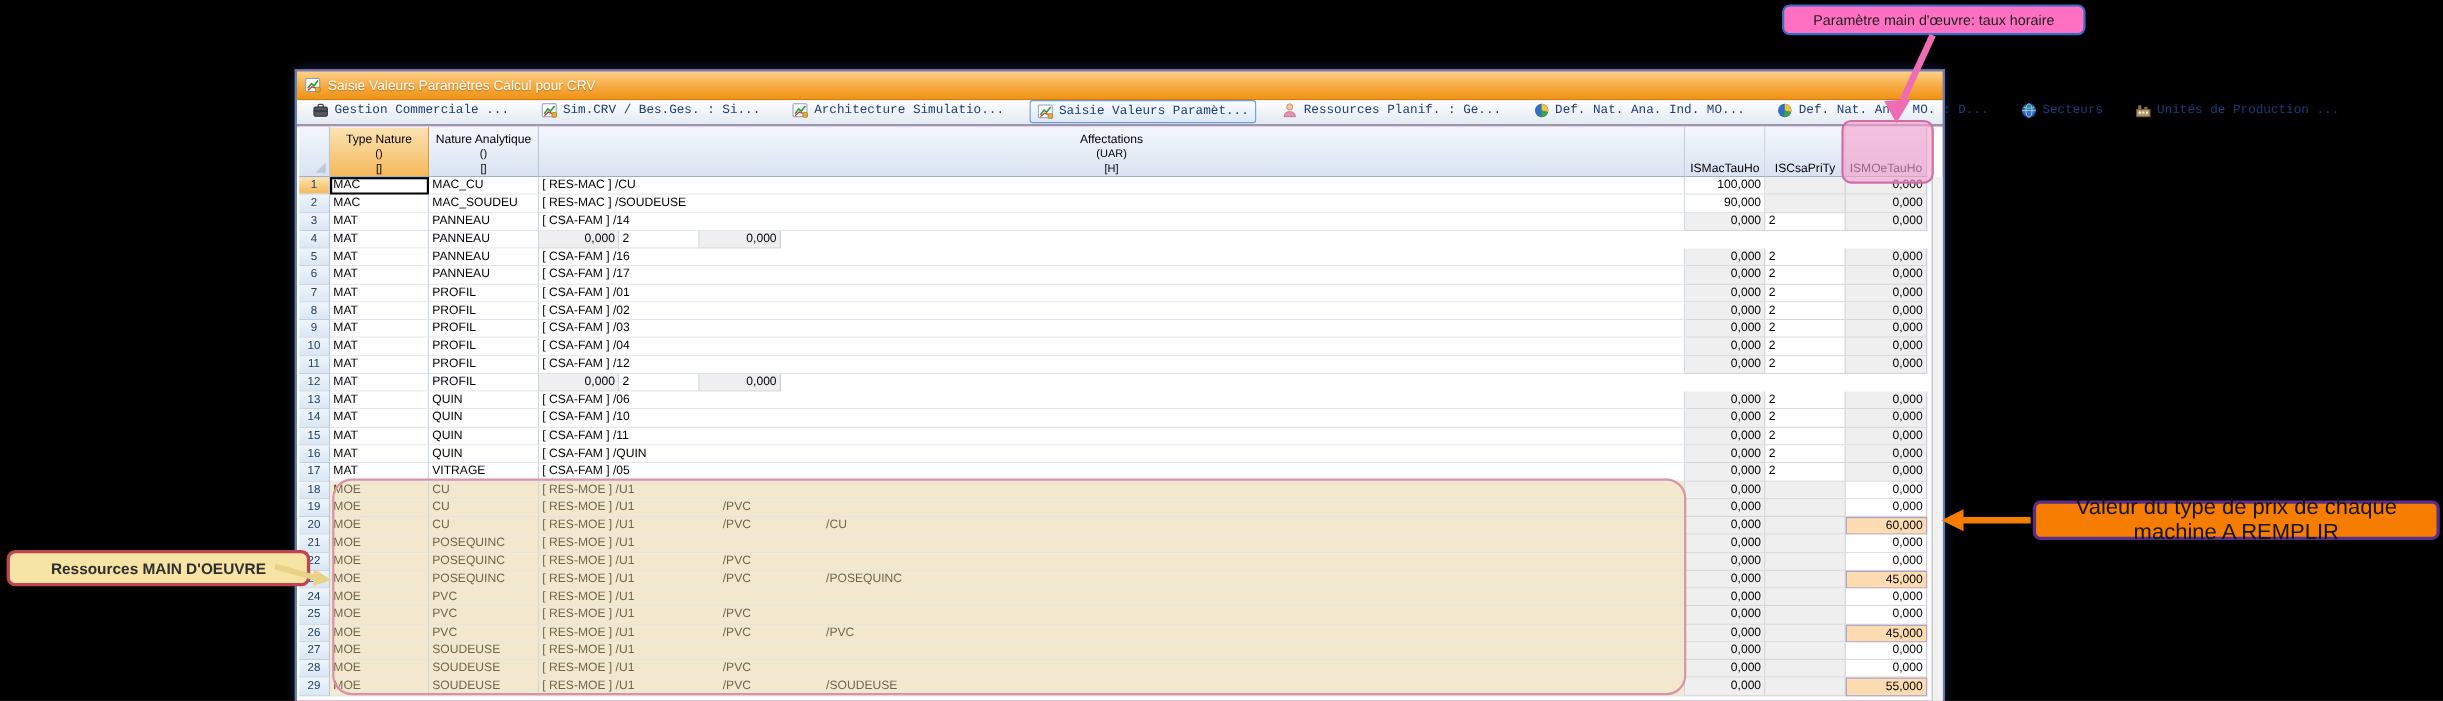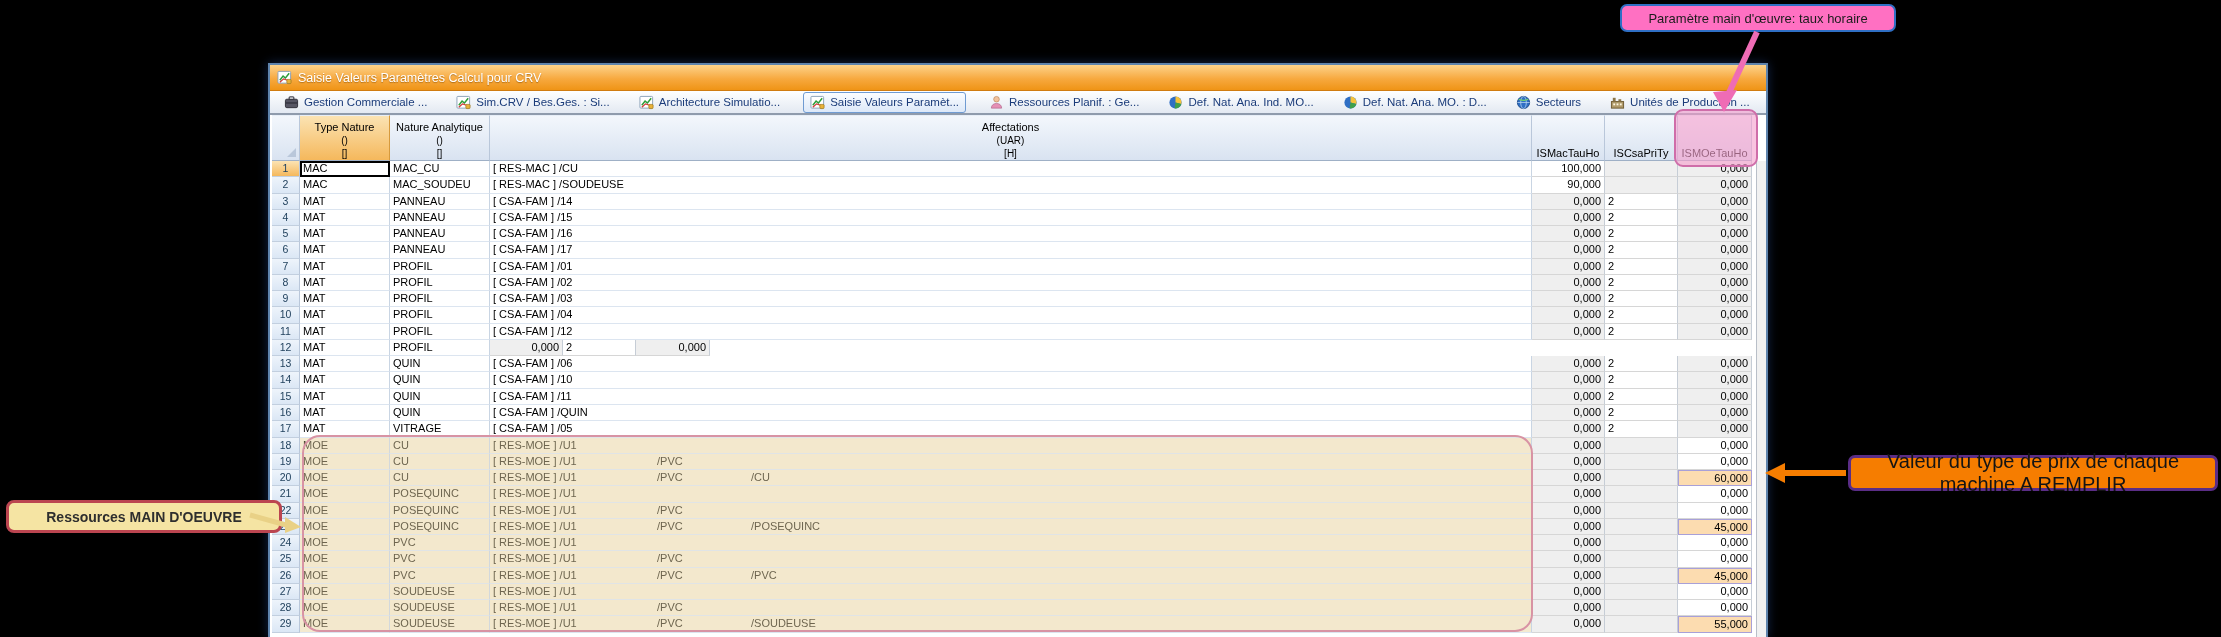--- a/index.html
+++ b/index.html
@@ -12,22 +12,22 @@
                 box-shadow:0 0 10px rgba(20,40,80,.9); }
   .titlebar { height:26px; background:linear-gradient(#fdd28a,#f7a93f 55%,#ef9416);
               border-bottom:1px solid #d07c10; display:flex; align-items:center;
               padding-left:7px; gap:6px; }
   .titlebar .ttl { color:#fff; font-size:12.5px; text-shadow:0 1px 1px rgba(120,70,0,.55); }
   .icon { display:inline-flex; width:15px; height:15px; flex:none; }
   .icon svg { width:100%; height:100%; }
 
   
   .tabbar { height:24px; background:linear-gradient(#feffff,#e3e9f2);
-            border-bottom:2px solid #8f9bac; display:flex; align-items:center;
-            padding-left:8px; gap:17px; }
+            border-bottom:2px solid #8f9bac; display:flex; align-items:flex-start;
+            padding-left:8px; gap:17px;font-family:Liberation Mono, monospace; }
   .tab { display:flex; align-items:center; gap:5px; color:#1b3c7a; font-size:11.5px;
          padding:2px 6px; cursor:default; white-space:nowrap; }
   .tab.active { background:linear-gradient(#fbfdff,#dce8f8); border:1px solid #6f9bd2;
                 border-radius:3px; }
 
   
   .gridwrap { position:absolute; left:0; right:0; top:50px; bottom:0; background:#fff;
               padding-left:2px; }
   .grid-header { display:flex; height:46px; }
   .hcell { background:linear-gradient(#f3f7fc,#d9e3f1); border-right:1px solid #b9c7da;
@@ -250,21 +250,20 @@
           <div class="cell text w-nat">PANNEAU</div>
           <div class="cell text w-aff"><span class="seg1">[ CSA-FAM ] /14</span></div>
           <div class="cell numeric w-mac">0,000</div>
           <div class="cell numeric csa w-csa editable">2</div>
           <div class="cell numeric w-moe">0,000</div>
         </div>
         <div class="grid-row">
           <div class="cell num w-num">4</div>
           <div class="cell text w-type">MAT</div>
           <div class="cell text w-nat">PANNEAU</div>
-          <div class="cell text w-aff"><span class="seg1">[ CSA-FAM ] /15</span></div>
           <div class="cell numeric w-mac">0,000</div>
           <div class="cell numeric csa w-csa editable">2</div>
           <div class="cell numeric w-moe">0,000</div>
         </div>
         <div class="grid-row">
           <div class="cell num w-num">5</div>
           <div class="cell text w-type">MAT</div>
           <div class="cell text w-nat">PANNEAU</div>
           <div class="cell text w-aff"><span class="seg1">[ CSA-FAM ] /16</span></div>
           <div class="cell numeric w-mac">0,000</div>

